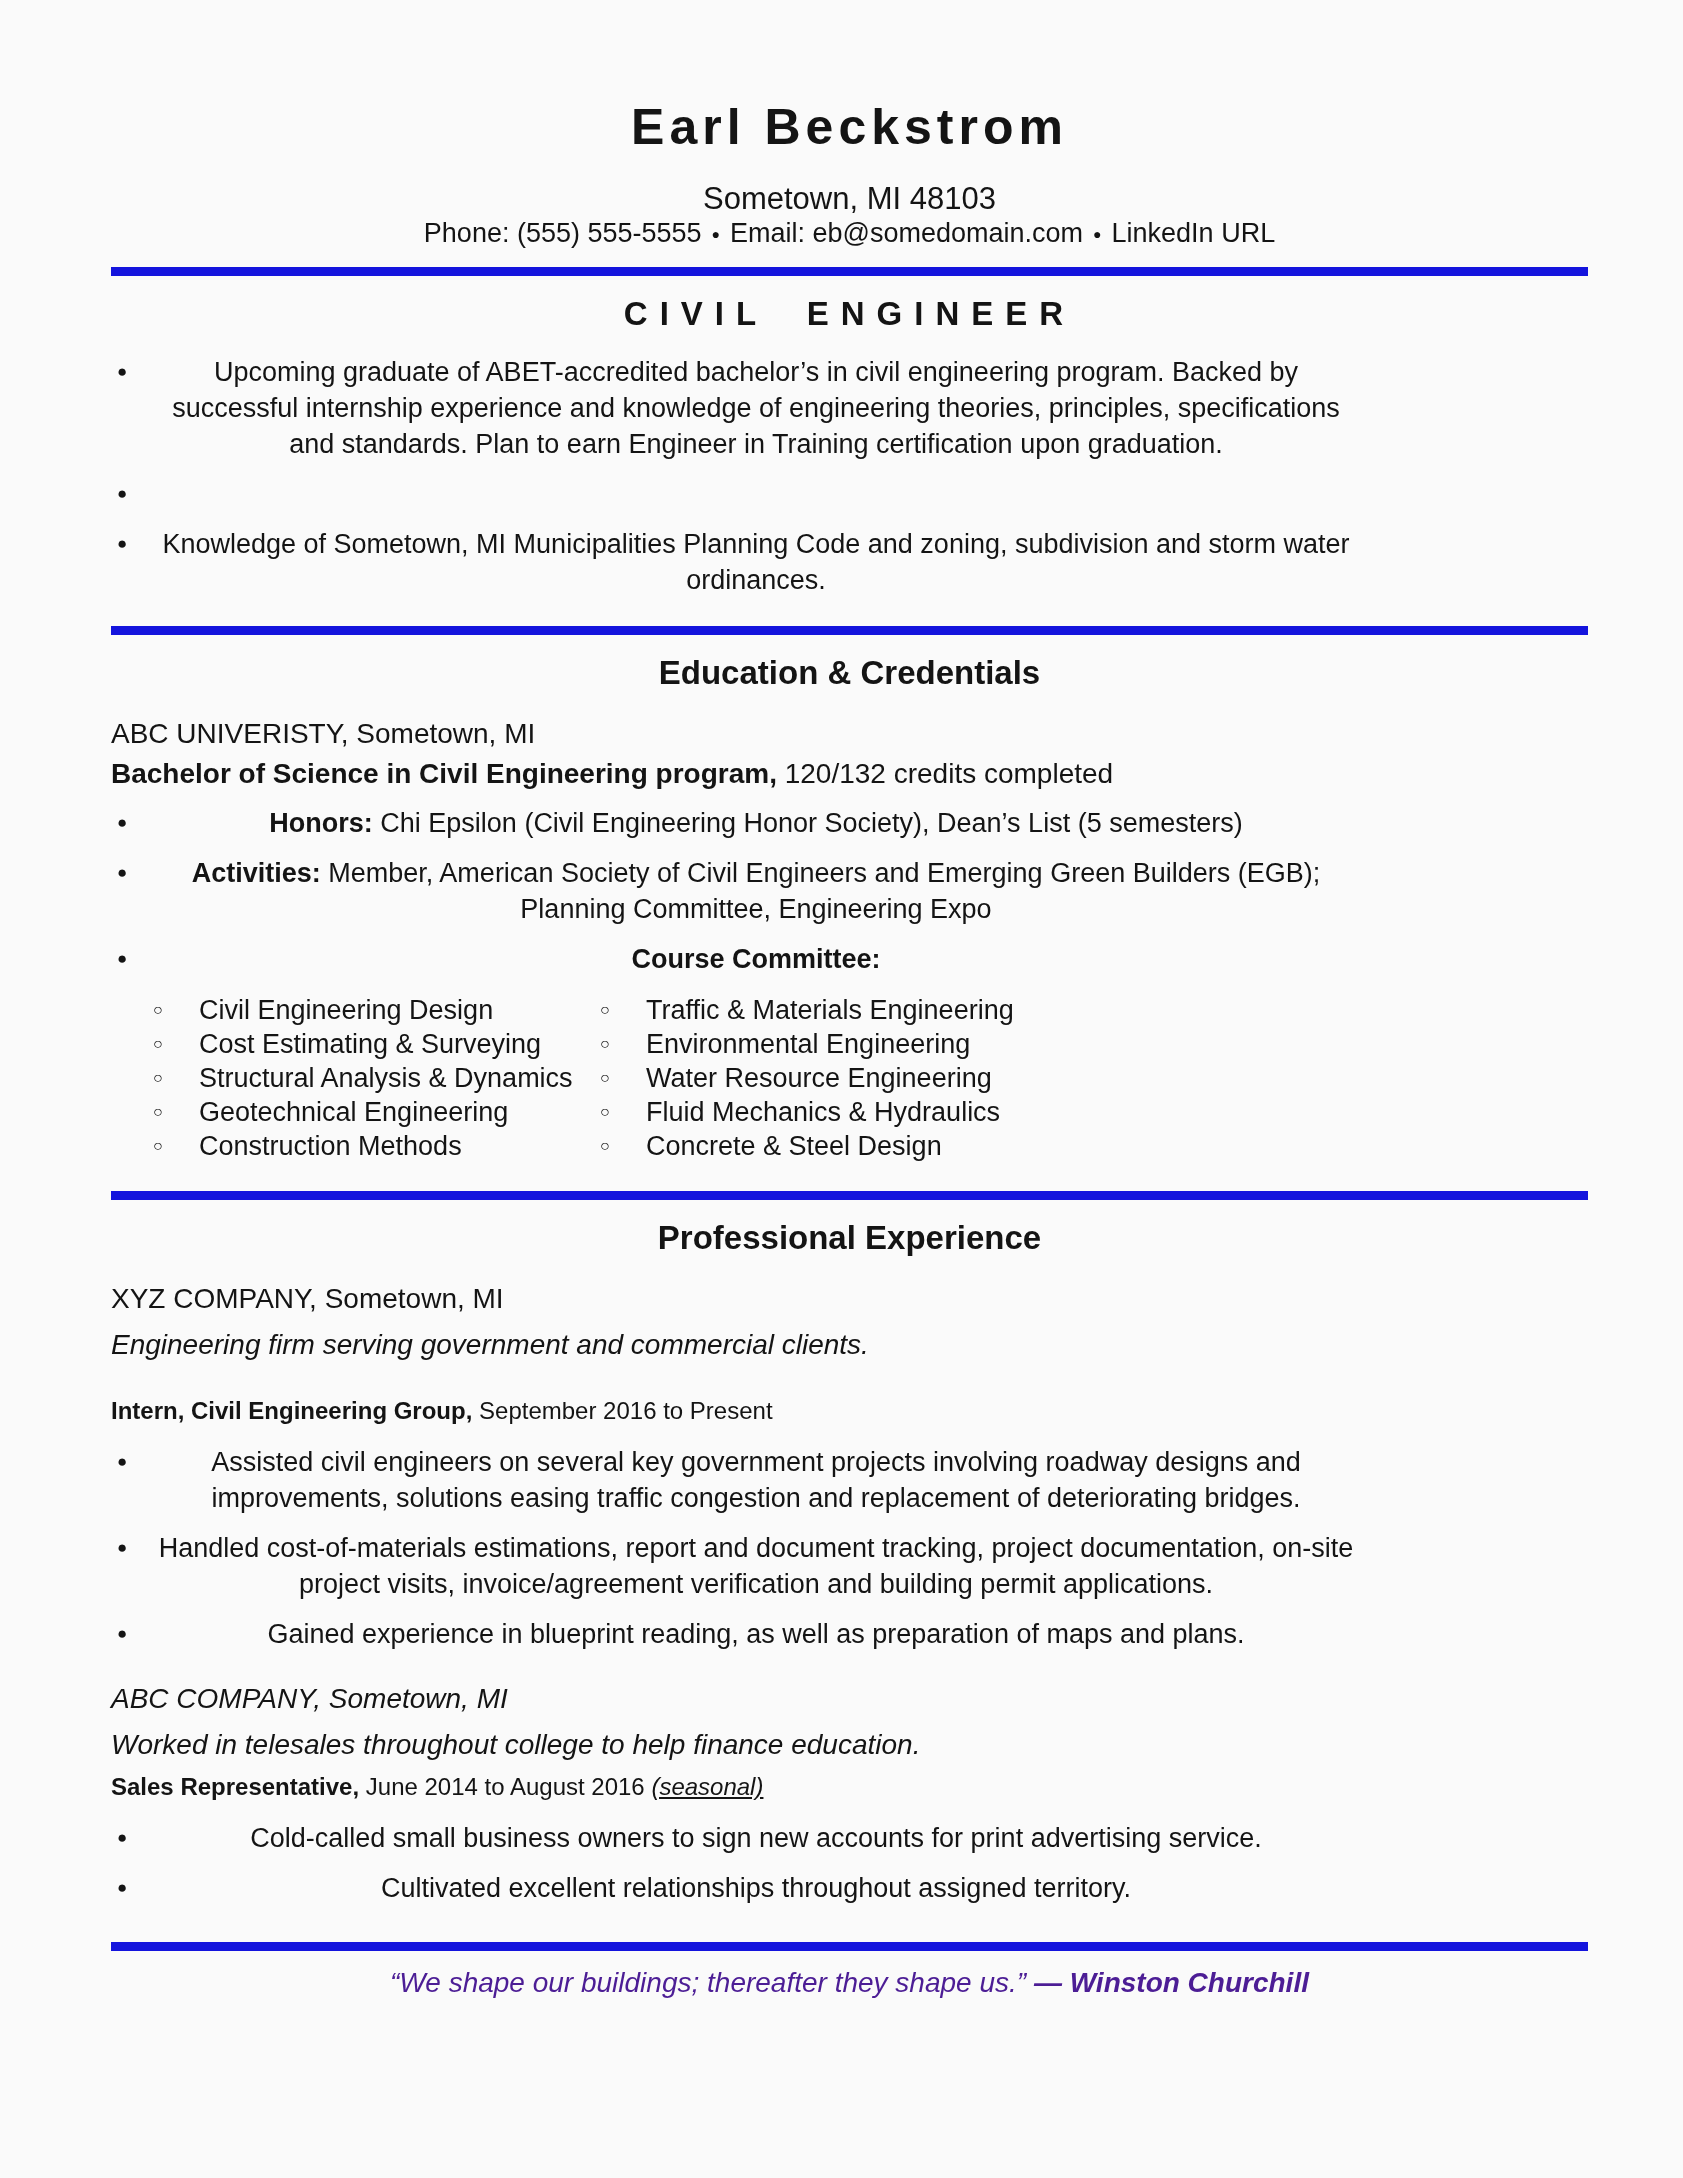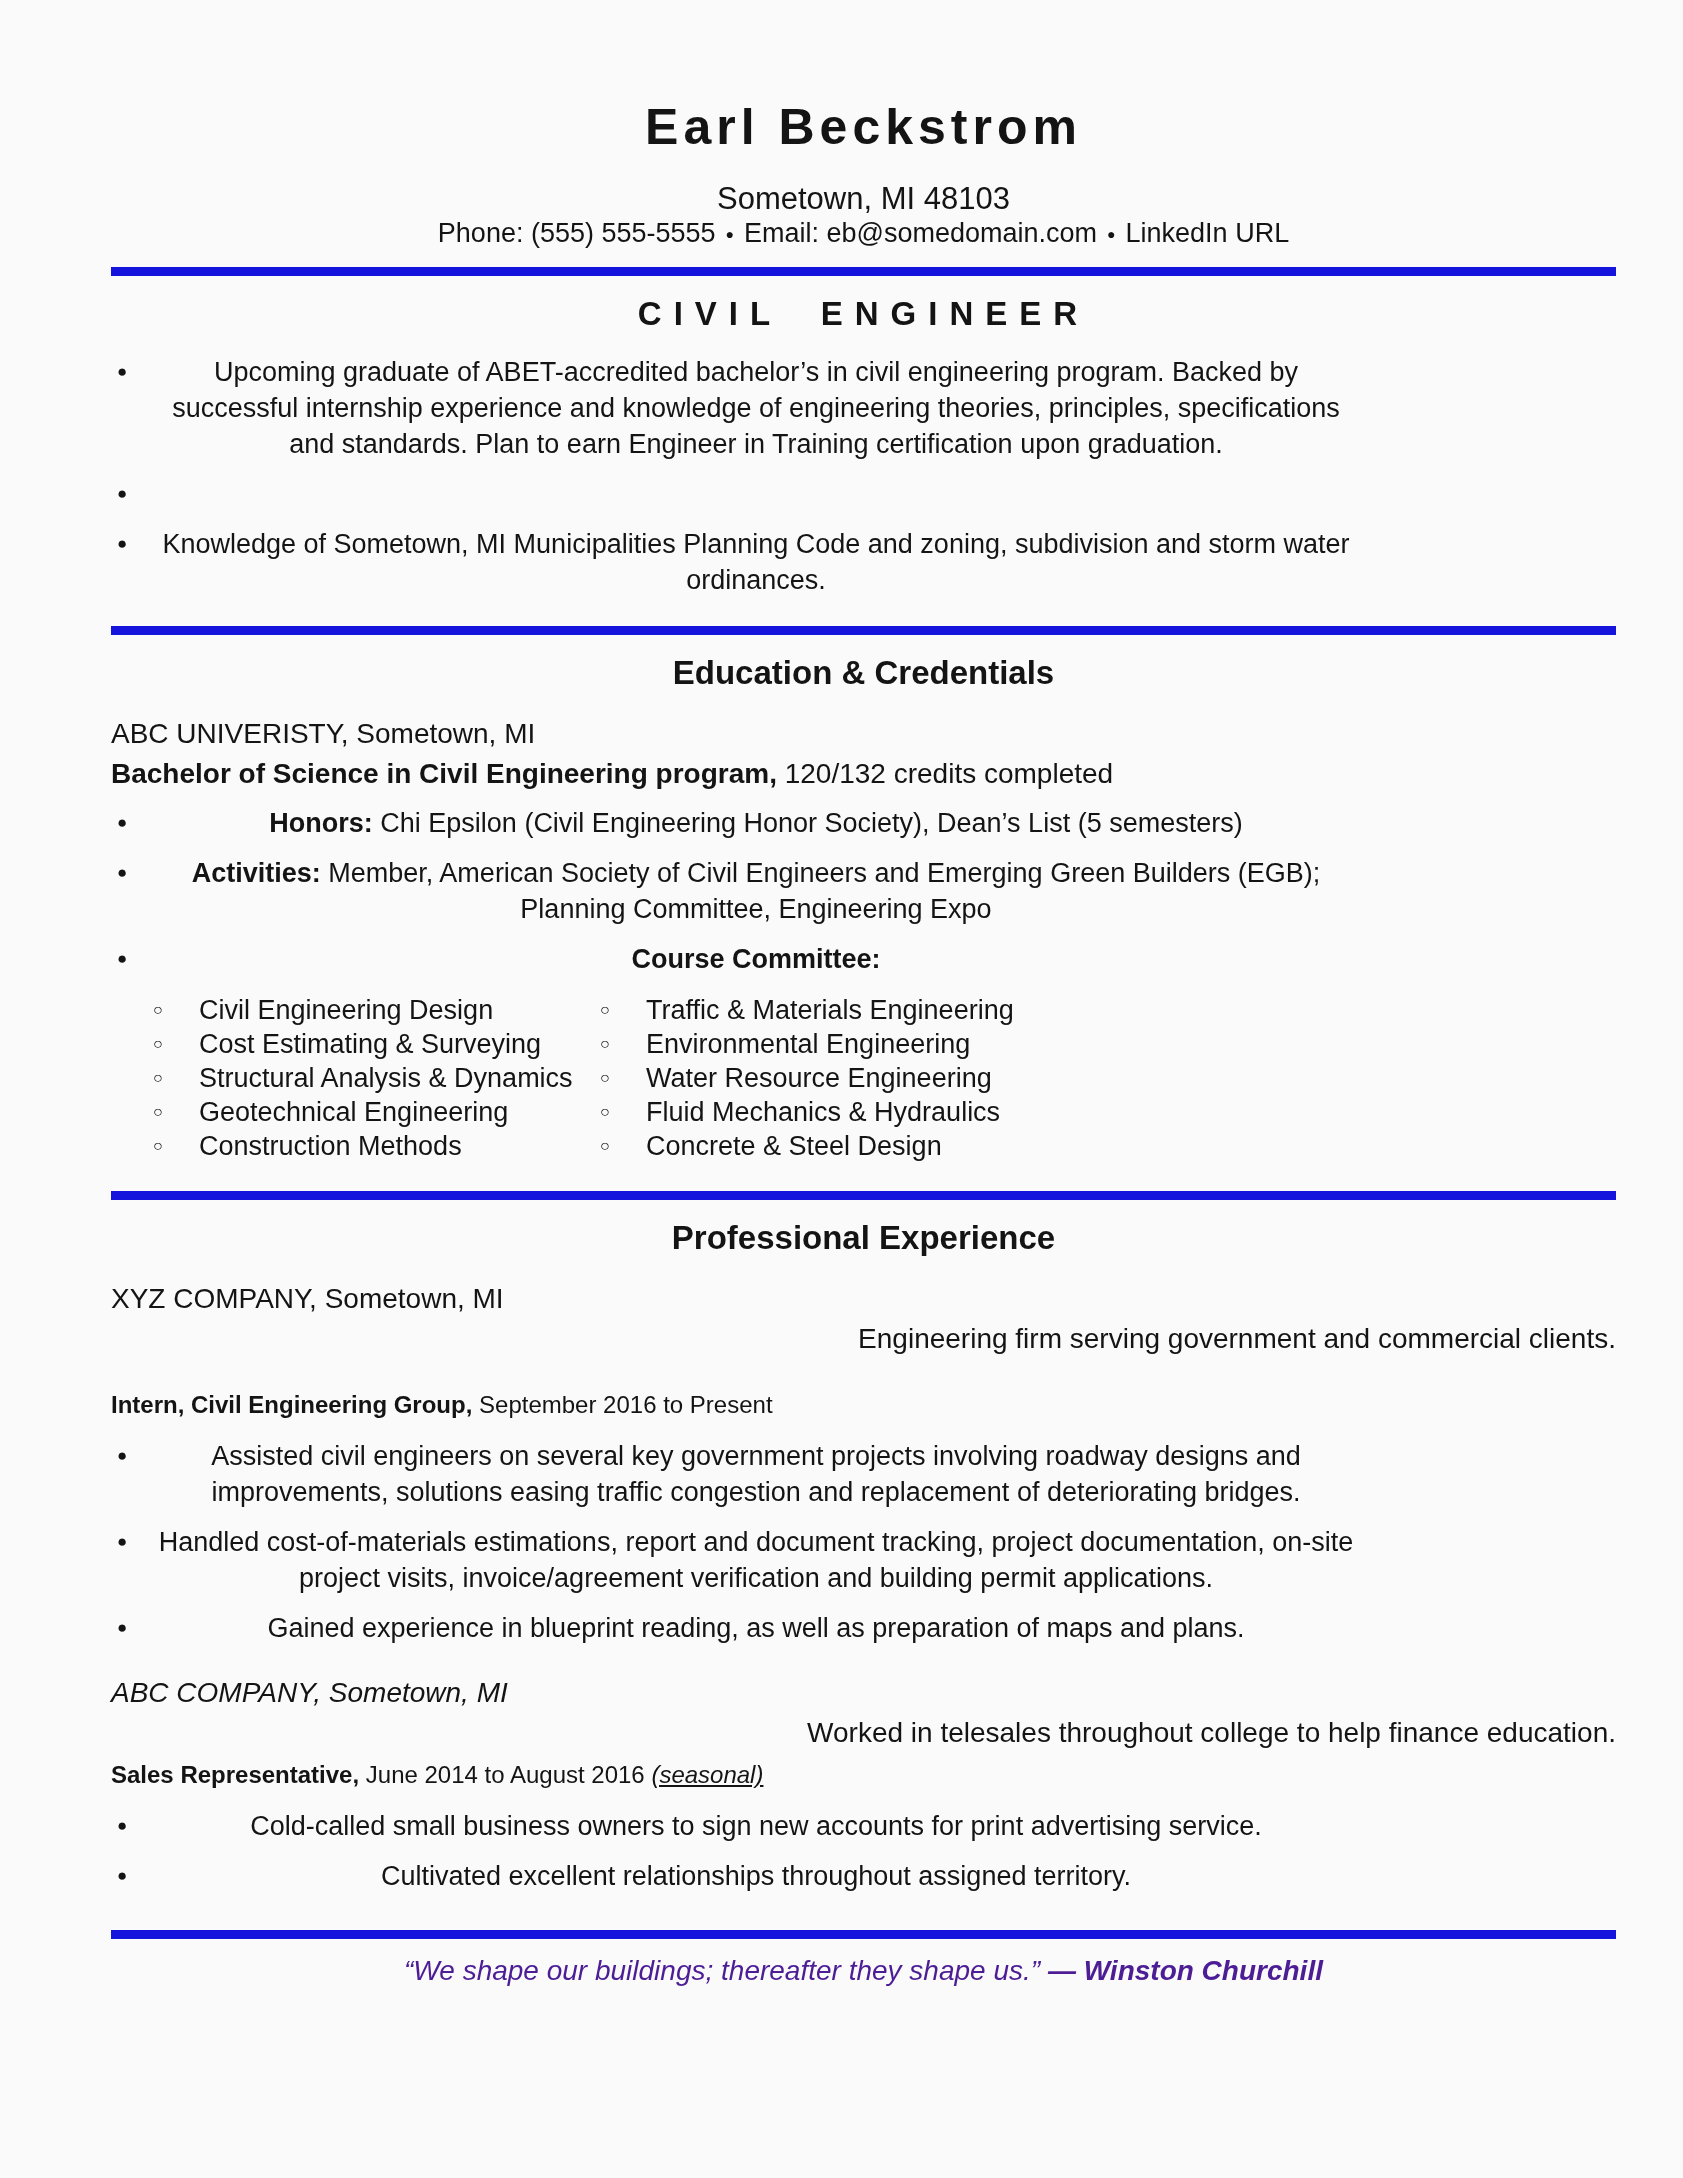--- a/index.html
+++ b/index.html
@@ -3,21 +3,21 @@
 <meta charset="utf-8">
 <style>
   html, body { margin: 0; padding: 0; }
   body {
     width: 1683px; height: 2178px;
     background: #fafafa;
     color: #141414;
     font-family: "Liberation Sans", sans-serif;
     overflow: hidden;
   }
-  .page { box-sizing: border-box; width: 1683px; height: 2178px; padding: 99px 67px 0 111px; }
+  .page { box-sizing: border-box; width: 1683px; height: 2178px; padding: 99px 95px 0 111px; }
   .center { text-align: center; }
 
   .name { font-size: 50px; line-height: 57px; font-weight: bold; letter-spacing: 5px; }
   .addr { font-size: 31px; line-height: 34px; margin-top: 26px; }
   .contact { font-size: 27px; line-height: 34px; }
   .dot-sep { font-size: 14px; vertical-align: 3px; margin: 0 10px; }
 
   .rule { height: 9px; background: #1414dd; margin-top: 16px; }
   .rule.r2 { margin-top: 28px; }
   .rule.r3 { margin-top: 28px; }
@@ -38,21 +38,21 @@
   .edu-list .bitem { margin-bottom: 14px; }
 
   .courses { display: flex; margin-top: 16px; padding-left: 36px; }
   .course-col { width: 447px; }
   .course-col.right { flex: 1; }
   .citem { display: flex; font-size: 27px; line-height: 34px; }
   .citem .sblt { flex: none; width: 46px; padding-left: 6px; font-size: 16px; }
 
   .company { font-size: 28px; line-height: 34px; margin-top: 24px; }
   .company.second { margin-top: 30px; font-style: italic; }
-  .tagline { font-size: 28px; line-height: 34px; margin-top: 6px; text-align: right; }
+  .tagline { font-size: 28px; line-height: 34px; font-style: italic; margin-top: 12px; }
   .job-title { font-size: 24px; line-height: 34px; margin-top: 32px; }
   .job-title.second { margin-top: 8px; }
   .job-title .note { font-style: italic; text-decoration: underline; }
   .job-list { margin-top: 16px; }
 
   .quote { font-size: 28px; line-height: 36px; margin-top: 14px; color: #4c1d95; font-style: italic; }
   .quote .attr { font-weight: bold; }
 </style>
 </head>
 <body>

